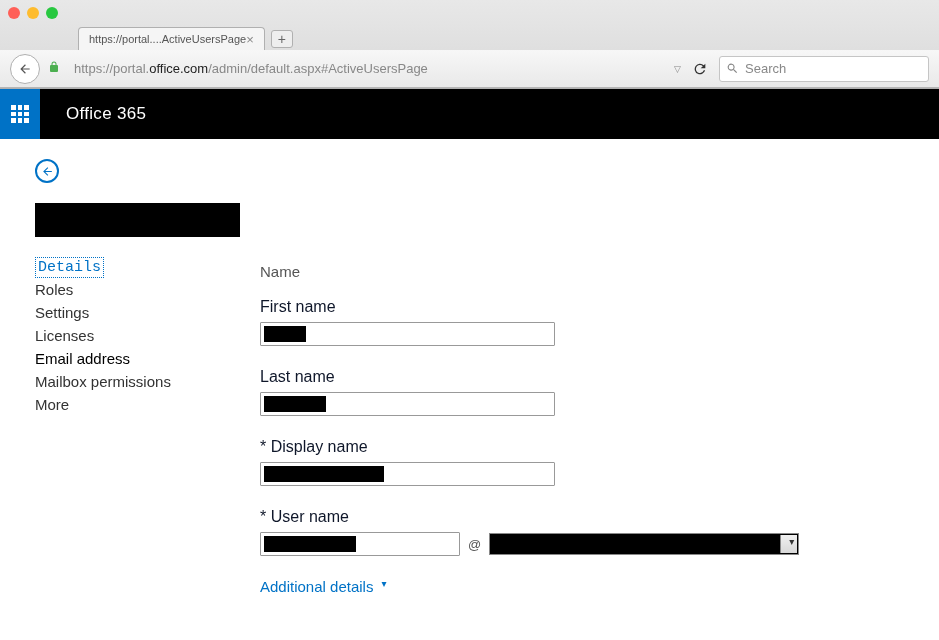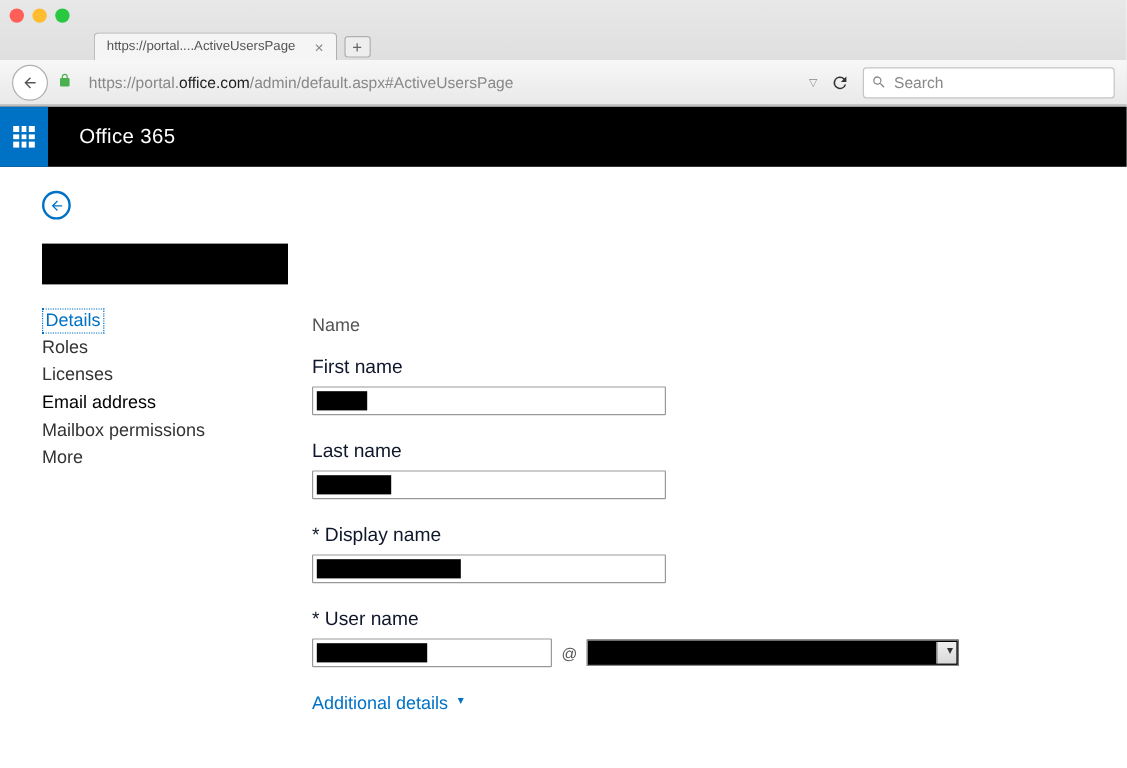--- a/index.html
+++ b/index.html
@@ -41,21 +41,21 @@
     }
     .browser-tab {
       background: #f5f5f5;
       border: 1px solid #b0b0b0;
       border-bottom: none;
       border-radius: 4px 4px 0 0;
       height: 23px;
       padding: 0 10px;
       display: flex;
       align-items: center;
-      gap: 16px;
+      gap: 0;
       font-size: 11px;
       color: #555;
       max-width: 220px;
     }
     .tab-close {
       color: #888;
       font-size: 13px;
       line-height: 1;
       cursor: pointer;
     }
@@ -182,20 +182,21 @@
       font-size: 15px;
       color: #333;
       padding: 3px 0;
       cursor: pointer;
     }
     .sidebar-item.active {
       color: #0072C6;
       border: 1px dotted #0072C6;
       display: inline-block;
       padding: 1px 2px;
+      font-family: Liberation Mono, monospace;
     }
     .sidebar-item.link {
       color: #000000;
     }
 
     .form-area {
       flex: 1;
     }
     .section-heading {
       font-size: 15px;
@@ -359,20 +360,21 @@
       <path d="M20 11H7.8l5.6-5.6L12 4l-8 8 8 8 1.4-1.4L7.8 13H20z" fill="#0072C6"></path>
     </svg>
   </div>
 
   <div class="redacted-block"></div>
 
   <div class="main-columns">
     <div class="sidebar">
       <div><span class="sidebar-item active">Details</span></div>
       <div class="sidebar-item">Roles</div>
+      <div class="sidebar-item">Settings</div>
       <div class="sidebar-item">Licenses</div>
       <div class="sidebar-item link">Email address</div>
       <div class="sidebar-item">Mailbox permissions</div>
       <div class="sidebar-item">More</div>
     </div>
 
     <div class="form-area">
       <div class="section-heading">Name</div>
 
       <div class="field-group">

